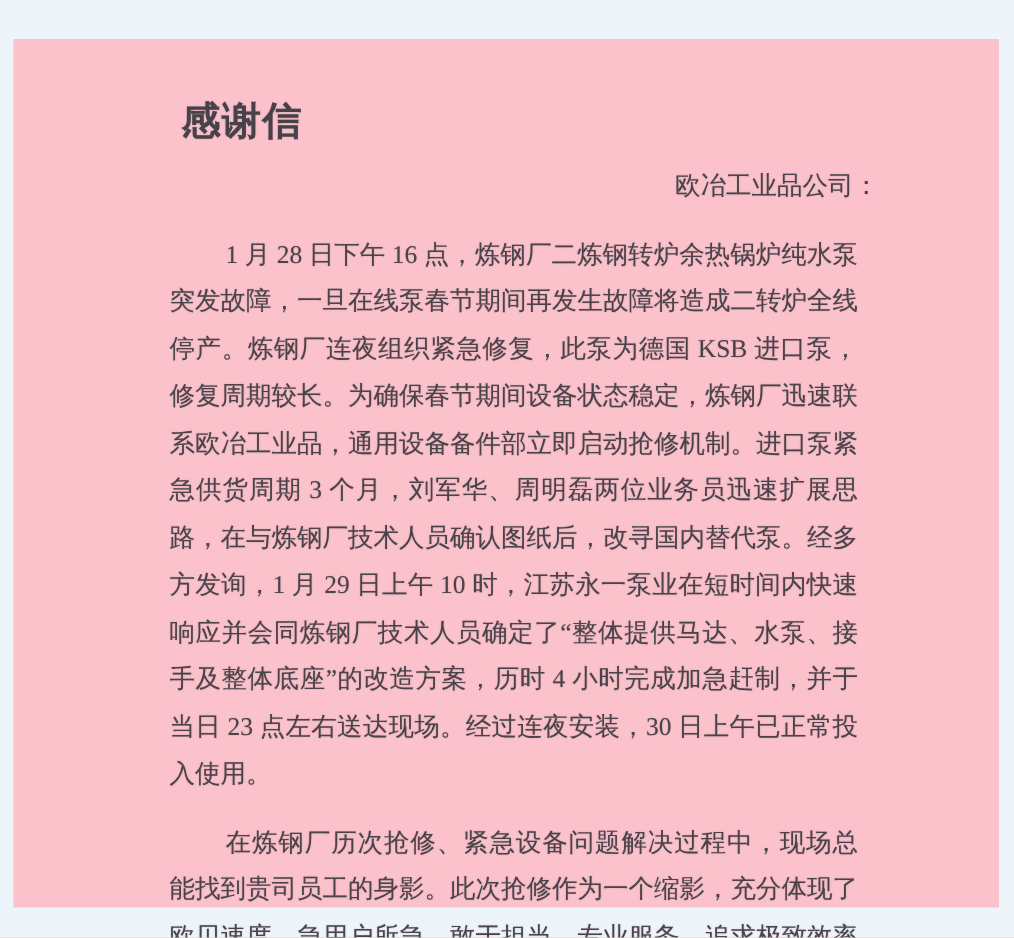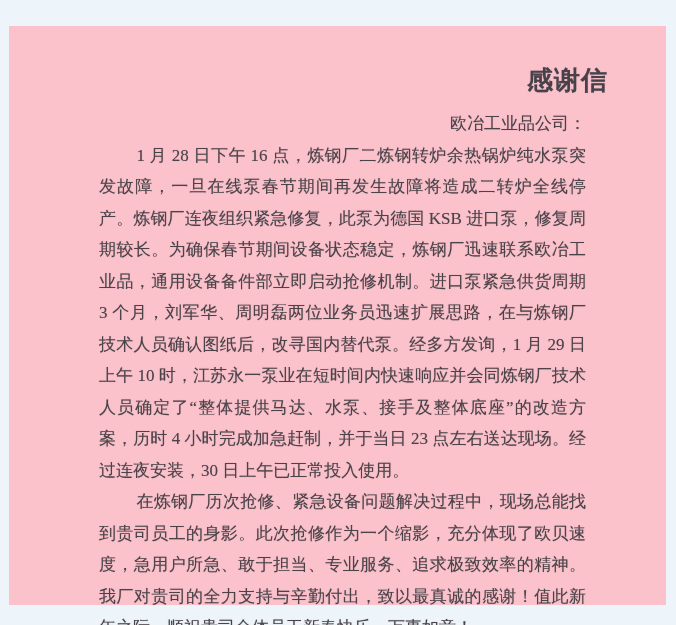--- a/index.html
+++ b/index.html
@@ -23,39 +23,39 @@
     background: var(--paper, #fbc2cc);
     box-sizing: border-box;
     padding: 36px 80px 0 90px;
     color: var(--ink, #4b4349);
     text-shadow: 0 0 1px rgba(70, 60, 66, 0.35);
   }
   .title {
     margin: 0;
     position: relative;
     left: 22px;
-    text-align: right;
+    text-align: left;
     font-family: "Liberation Sans", "DejaVu Sans", sans-serif;
     font-weight: 700;
     font-size: 26px;
     line-height: 36px;
     color: #474149;
     letter-spacing: 1px;
   }
   .body-text {
     width: 487px;
     font-size: 17px;
     line-height: 31.5px;
   }
   .salutation {
     margin: 10px 0 0 8px;
     text-align: right;
   }
   .para {
-    margin: 0;
+    margin: 14px;
     text-indent: 2.2em;
     text-align: justify;
     text-justify: inter-ideograph;
   }
   .para:first-of-type {
     margin-top: 2px;
   }
 </style>
 </head>
 <body>

